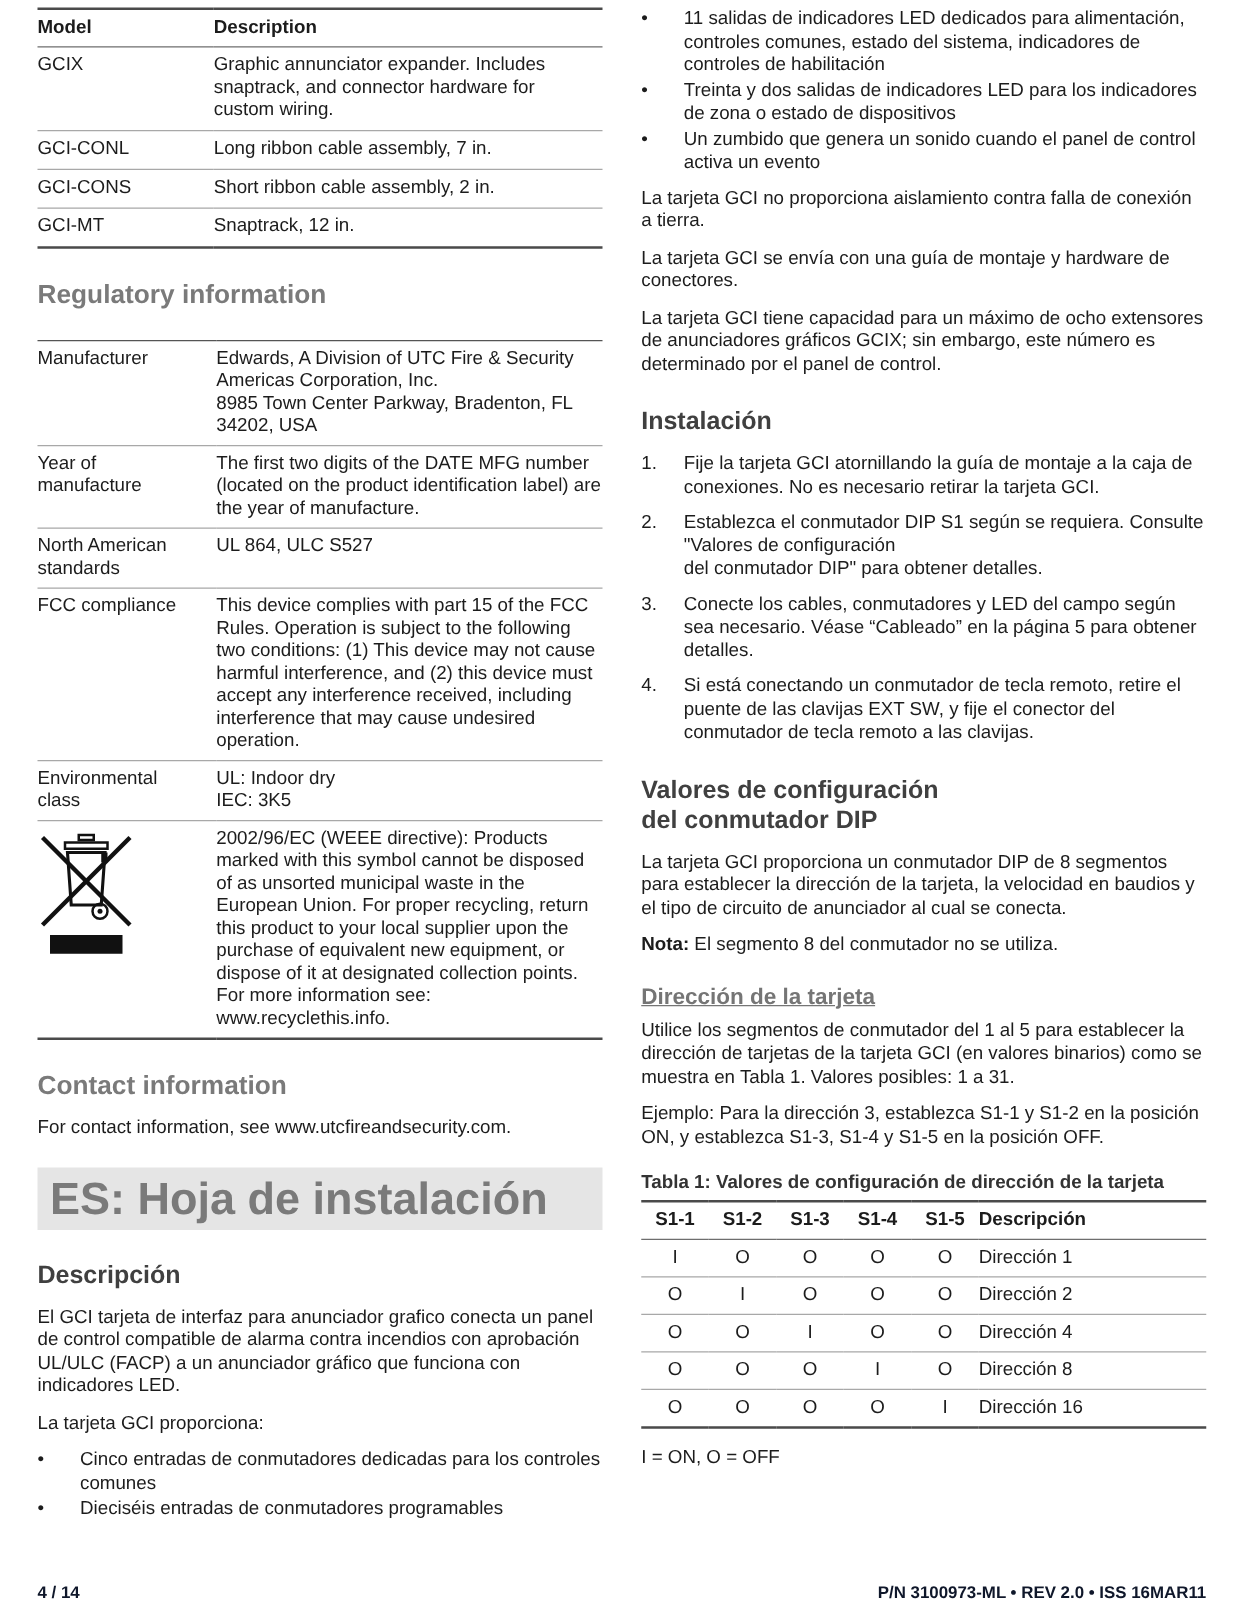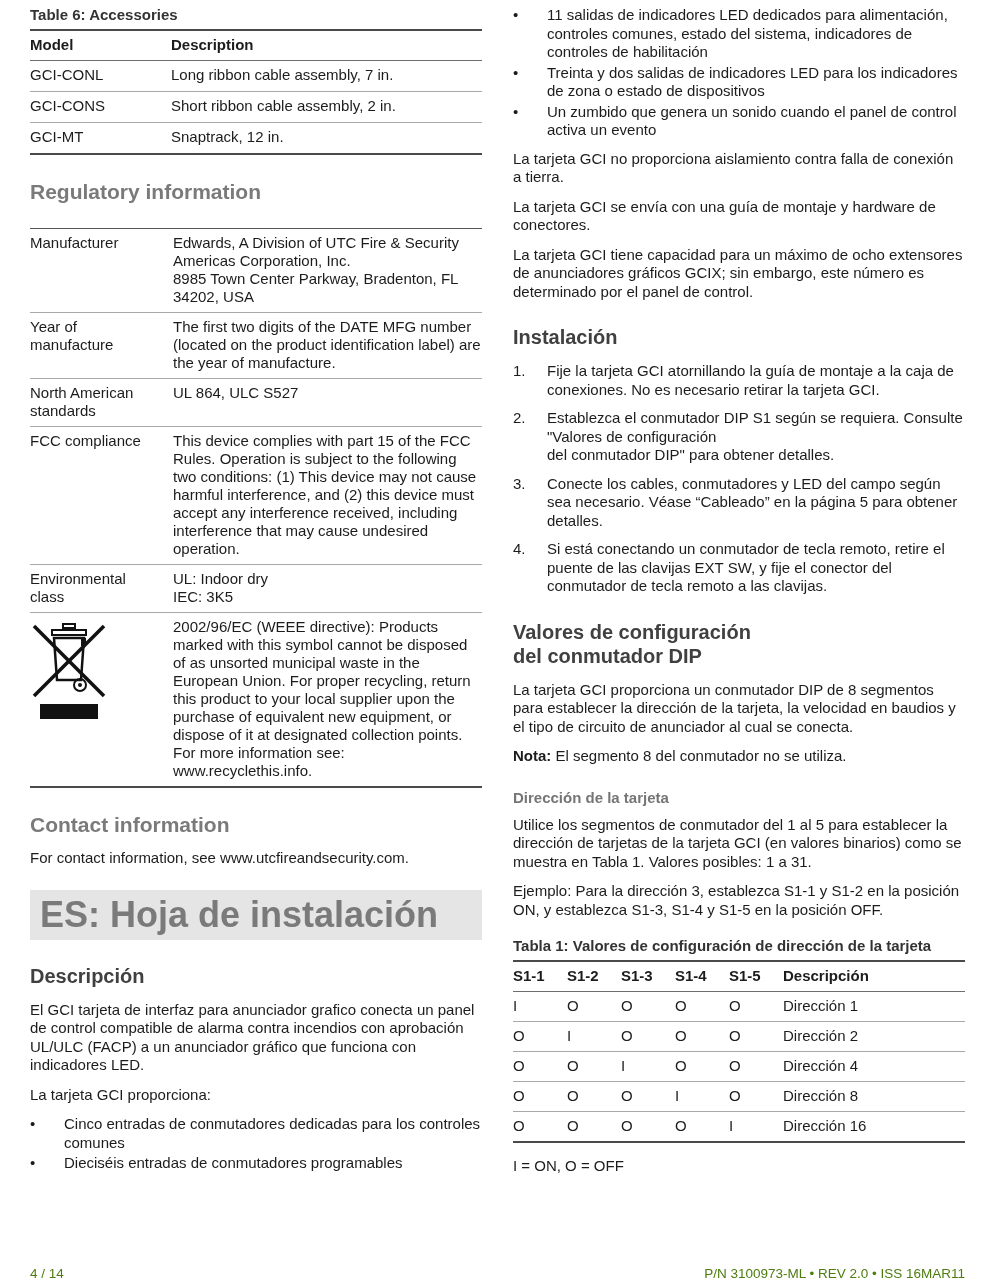--- a/index.html
+++ b/index.html
@@ -17,68 +17,71 @@
   td,th{vertical-align:top;}
 
   table.acc{border-top:2px solid #4a4a4a;border-bottom:2px solid #4a4a4a;}
   .acc th{font-weight:bold;text-align:left;padding:5px 6px 6px 0;border-bottom:1px solid #6e6e6e;}
   .acc td{padding:5px 6px 7px 0;border-bottom:1px solid #a8a8a8;}
   .acc tr:last-child td{border-bottom:none;}
   .c0{width:135px;margin-top:20px;}
 
   h1{font-size:21px;line-height:25px;font-weight:bold;color:#7a7a7a;margin:24px 0 12px;}
   h2{font-size:20px;line-height:24px;font-weight:bold;color:#404040;margin:24px 0 13px;}
-  h3{font-size:15px;line-height:19px;font-weight:bold;color:#757575;margin:22px 0 9px;}
+  h3{font-size:18px;line-height:19px;font-weight:bold;color:#757575;margin:22px 0 9px;text-decoration:underline;}
 
   table.reg{border-top:1px solid #555;border-bottom:2px solid #4a4a4a;margin-top:24px;}
   .reg td{padding:5px 0 6px 0;border-bottom:1px solid #a8a8a8;}
   .reg tr:last-child td{border-bottom:none;}
   .reg .lbl{width:135px;padding-right:8px;}
 
   .banner{background:#e5e5e5;color:#7a7a7a;font-size:36px;line-height:34px;font-weight:bold;
           padding:8px 10px;margin:22px 0 0;}
 
   .list{margin:0 0 10px;}
   .li{display:flex;margin:0 0 2px;}
   .li .mk{flex:none;width:34px;font-size:15px;line-height:18.5px;}
   .li .tx{font-size:15px;line-height:18.5px;}
   .ol .li{margin:0 0 10px;}
 
   table.t1{border-top:2px solid #4a4a4a;border-bottom:2px solid #4a4a4a;margin-top:2px;}
   .t1 th{font-weight:bold;padding:5px 0 6px;border-bottom:1px solid #6e6e6e;text-align:left;}
   .t1 td{padding:5px 0 6px;border-bottom:1px solid #a8a8a8;}
   .t1 tr:last-child td{border-bottom:none;}
-  .t1 .sw{width:54px;}
+  .t1 .sw{width:54px;text-align:center;}
 
   .footnote{margin-top:14px;}
   .mt18{margin-top:18px;}
   .mb0{margin-bottom:0;}
 
   .weee{display:block;margin:4px 0 0 2px;}
 
   .footer{position:absolute;left:30px;right:35px;bottom:6px;display:flex;
-          justify-content:space-between;font-size:13.5px;color:#4d7c0f;}
+          justify-content:space-between;font-size:13.5px;color:#0f172a;font-weight:bold;}
 </style>
 </head>
 <body>
 
 <div class="page">
   <div class="cols">
 
     <div class="col">
 
-      <div class="tbl-title">Table 6: Accessories</div>
       <table class="acc">
         <thead>
           <tr>
             <th class="c0">Model</th>
             <th>Description</th>
           </tr>
         </thead>
         <tbody>
+          <tr>
+            <td class="c0">GCIX</td>
+            <td>Graphic annunciator expander. Includes snaptrack, and connector hardware for custom wiring.</td>
+          </tr>
           <tr>
             <td class="c0">GCI-CONL</td>
             <td>Long ribbon cable assembly, 7 in.</td>
           </tr>
           <tr>
             <td class="c0">GCI-CONS</td>
             <td>Short ribbon cable assembly, 2 in.</td>
           </tr>
           <tr>
             <td class="c0">GCI-MT</td>

